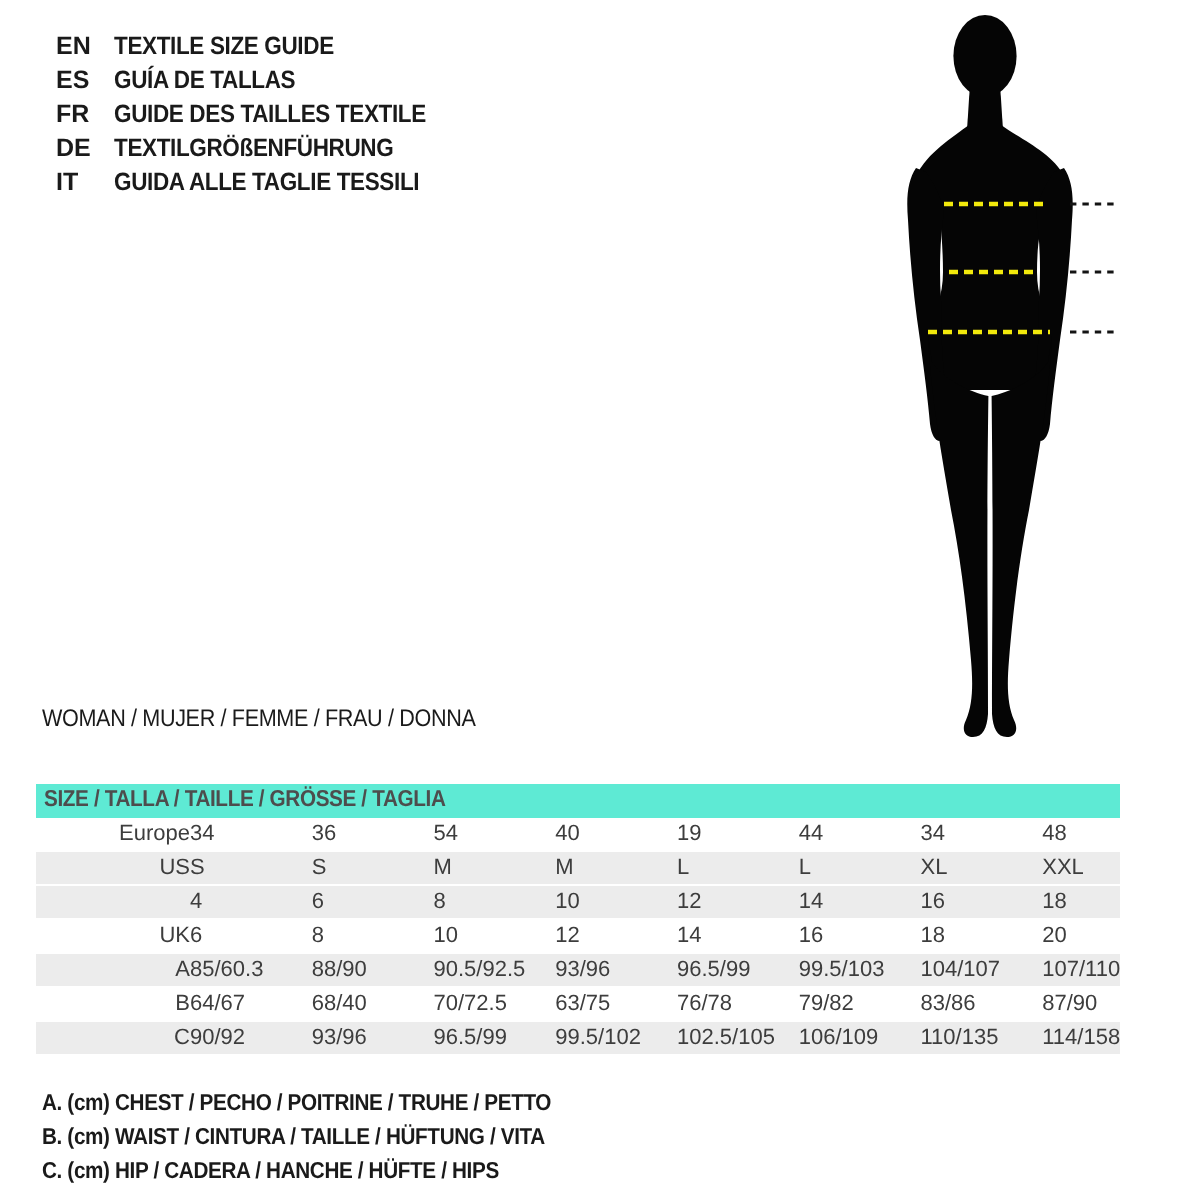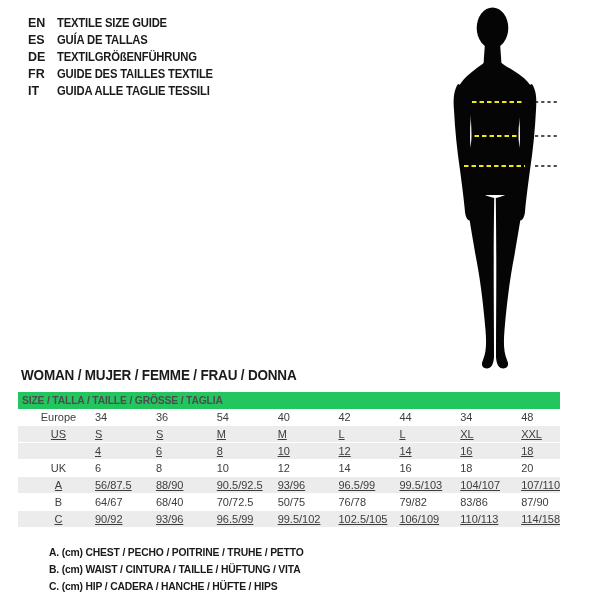--- a/index.html
+++ b/index.html
@@ -13,55 +13,55 @@
   .lang-block{position:absolute;left:28px;top:15px;}
   .lang-row{display:flex;height:17px;line-height:17px;font-weight:bold;font-size:12.5px;}
   .lang-code{width:29px;flex:0 0 29px;}
   .lang-label{flex:1;}
 
   
   .figure{position:absolute;left:430px;top:0;width:170px;height:380px;}
   .figure text{font-family:"Liberation Sans",sans-serif;font-size:13.5px;font-weight:500;}
 
   
-  .woman-title{position:absolute;left:21px;top:366px;font-size:15px;font-weight:bold;}
+  .woman-title{position:absolute;left:21px;top:352px;font-size:12px;font-weight:normal;}
 
   
   .size-table{position:absolute;left:18px;top:392px;width:564px;font-size:11px;color:#3d3d3d;}
-  .thead{height:17px;line-height:17px;background:#22c55e;color:#4d4d4d;font-weight:bold;font-size:11.5px;padding-left:4px;box-sizing:border-box;}
+  .thead{height:17px;line-height:17px;background:#5eead4;color:#4d4d4d;font-weight:bold;font-size:11.5px;padding-left:4px;box-sizing:border-box;}
   .trow{display:flex;height:16px;line-height:16px;border-bottom:1px solid #ffffff;box-sizing:content-box;}
-  .trow.shaded{background:#ececec;text-decoration:underline;}
-  .tlabel{flex:0 0 77px;width:77px;padding-left:4px;box-sizing:border-box;text-align:center;}
+  .trow.shaded{background:#ececec;}
+  .tlabel{flex:0 0 77px;width:77px;padding-left:4px;box-sizing:border-box;text-align:right;}
   .tcell{flex:1;text-align:left;}
 
   
-  .legend{position:absolute;left:21px;top:544px;margin-left:28px;}
+  .legend{position:absolute;left:21px;top:544px;}
   .legend-line{height:17px;line-height:17px;font-size:11.5px;font-weight:bold;}
 </style>
 </head>
 <body>
 
 <div class="canvas">
 
   <div class="lang-block">
     <div class="lang-row">
       <span class="lang-code">EN</span>
       <span class="lang-label"><span class="cond">TEXTILE SIZE GUIDE</span></span>
     </div>
     <div class="lang-row">
       <span class="lang-code">ES</span>
       <span class="lang-label"><span class="cond">GUÍA DE TALLAS</span></span>
     </div>
     <div class="lang-row">
+      <span class="lang-code">FR</span>
+      <span class="lang-label"><span class="cond">GUIDE DES TAILLES TEXTILE</span></span>
+    </div>
+    <div class="lang-row">
       <span class="lang-code">DE</span>
       <span class="lang-label"><span class="cond">TEXTILGRÖßENFÜHRUNG</span></span>
-    </div>
-    <div class="lang-row">
-      <span class="lang-code">FR</span>
-      <span class="lang-label"><span class="cond">GUIDE DES TAILLES TEXTILE</span></span>
     </div>
     <div class="lang-row">
       <span class="lang-code">IT</span>
       <span class="lang-label"><span class="cond">GUIDA ALLE TAGLIE TESSILI</span></span>
     </div>
   </div>
 
   <svg class="figure" viewBox="0 0 170 380" xmlns="http://www.w3.org/2000/svg">
     <ellipse cx="62.5" cy="28" rx="15.8" ry="20.5" fill="#050505"></ellipse>
     <path d="M 55 42 L 70 42 L 71.5 65 L 53.5 65 Z" fill="#050505"></path>
@@ -88,21 +88,21 @@
 
   <div class="size-table">
     <div class="thead"><span class="cond">SIZE / TALLA / TAILLE / GRÖSSE / TAGLIA</span></div>
 
     <div class="trow">
       <span class="tlabel">Europe</span>
       <span class="tcell">34</span>
       <span class="tcell">36</span>
       <span class="tcell">54</span>
       <span class="tcell">40</span>
-      <span class="tcell">42</span>
+      <span class="tcell">19</span>
       <span class="tcell">44</span>
       <span class="tcell">34</span>
       <span class="tcell">48</span>
     </div>
 
     <div class="trow shaded">
       <span class="tlabel">US</span>
       <span class="tcell">S</span>
       <span class="tcell">S</span>
       <span class="tcell">M</span>
@@ -132,51 +132,51 @@
       <span class="tcell">10</span>
       <span class="tcell">12</span>
       <span class="tcell">14</span>
       <span class="tcell">16</span>
       <span class="tcell">18</span>
       <span class="tcell">20</span>
     </div>
 
     <div class="trow shaded">
       <span class="tlabel">A</span>
-      <span class="tcell">56/87.5</span>
+      <span class="tcell">85/60.3</span>
       <span class="tcell">88/90</span>
       <span class="tcell">90.5/92.5</span>
       <span class="tcell">93/96</span>
       <span class="tcell">96.5/99</span>
       <span class="tcell">99.5/103</span>
       <span class="tcell">104/107</span>
       <span class="tcell">107/110</span>
     </div>
 
     <div class="trow">
       <span class="tlabel">B</span>
       <span class="tcell">64/67</span>
       <span class="tcell">68/40</span>
       <span class="tcell">70/72.5</span>
-      <span class="tcell">50/75</span>
+      <span class="tcell">63/75</span>
       <span class="tcell">76/78</span>
       <span class="tcell">79/82</span>
       <span class="tcell">83/86</span>
       <span class="tcell">87/90</span>
     </div>
 
     <div class="trow shaded">
       <span class="tlabel">C</span>
       <span class="tcell">90/92</span>
       <span class="tcell">93/96</span>
       <span class="tcell">96.5/99</span>
       <span class="tcell">99.5/102</span>
       <span class="tcell">102.5/105</span>
       <span class="tcell">106/109</span>
-      <span class="tcell">110/113</span>
+      <span class="tcell">110/135</span>
       <span class="tcell">114/158</span>
     </div>
   </div>
 
   <div class="legend">
     <div class="legend-line"><span class="cond">A. (cm) CHEST / PECHO / POITRINE / TRUHE / PETTO</span></div>
     <div class="legend-line"><span class="cond">B. (cm) WAIST / CINTURA / TAILLE / HÜFTUNG / VITA</span></div>
     <div class="legend-line"><span class="cond">C. (cm) HIP / CADERA / HANCHE / HÜFTE / HIPS</span></div>
   </div>
 

